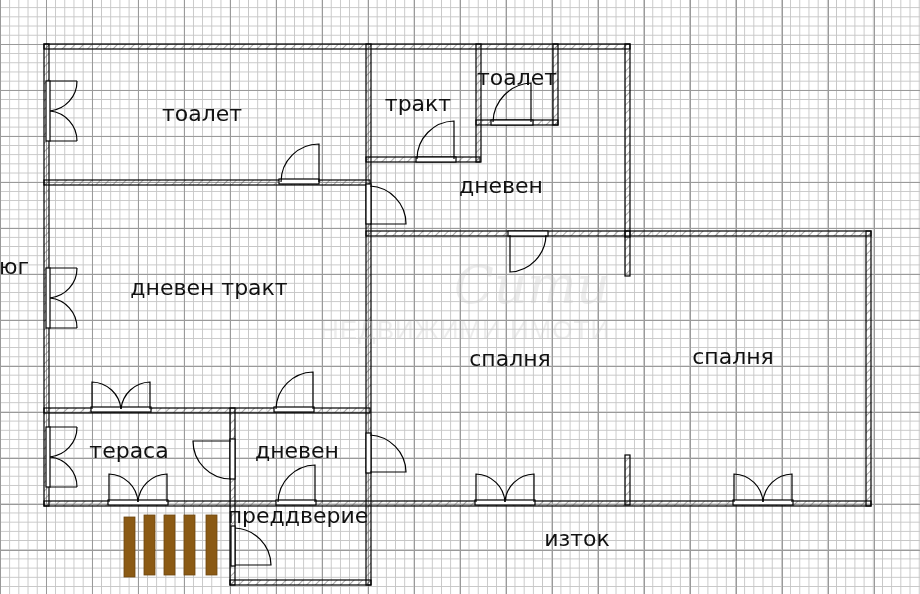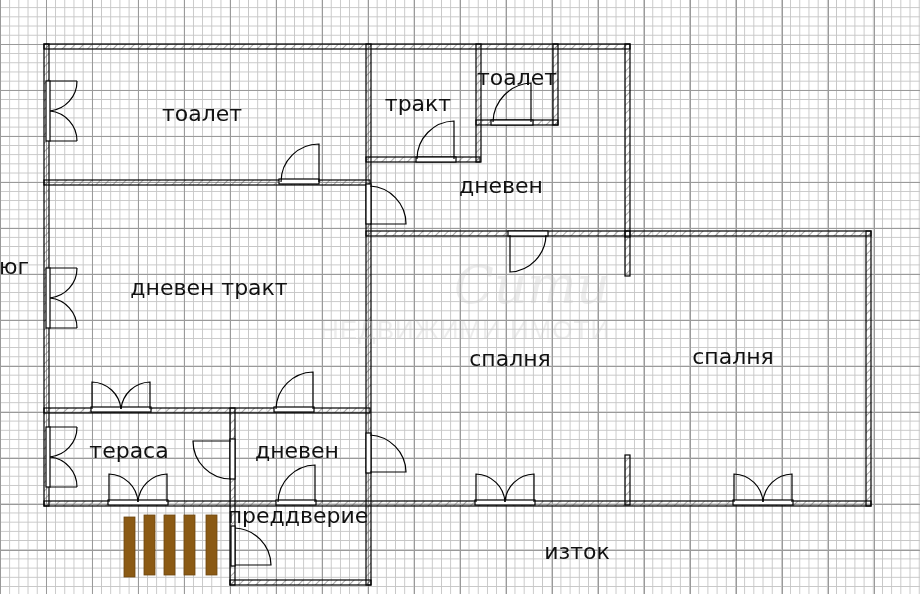--- a/index.html
+++ b/index.html
@@ -186,13 +186,13 @@
 <div class="label" style="left:418px;top:104px">тракт</div>
 <div class="label" style="left:517px;top:78px">тоалет</div>
 <div class="label" style="left:501px;top:186px">дневен</div>
 <div class="label" style="left:209px;top:288px">дневен тракт</div>
 <div class="label" style="left:510px;top:359px">спалня</div>
 <div class="label" style="left:733px;top:357px">спалня</div>
 <div class="label" style="left:129px;top:451px">тераса</div>
 <div class="label" style="left:297px;top:451px">дневен</div>
 <div class="label" style="left:298px;top:516px">преддверие</div>
 <div class="label" style="left:14px;top:267px">юг</div>
-<div class="label" style="left:577px;top:552px">изток</div>
+<div class="label" style="left:577px;top:539px">изток</div>
 
 </body></html>

